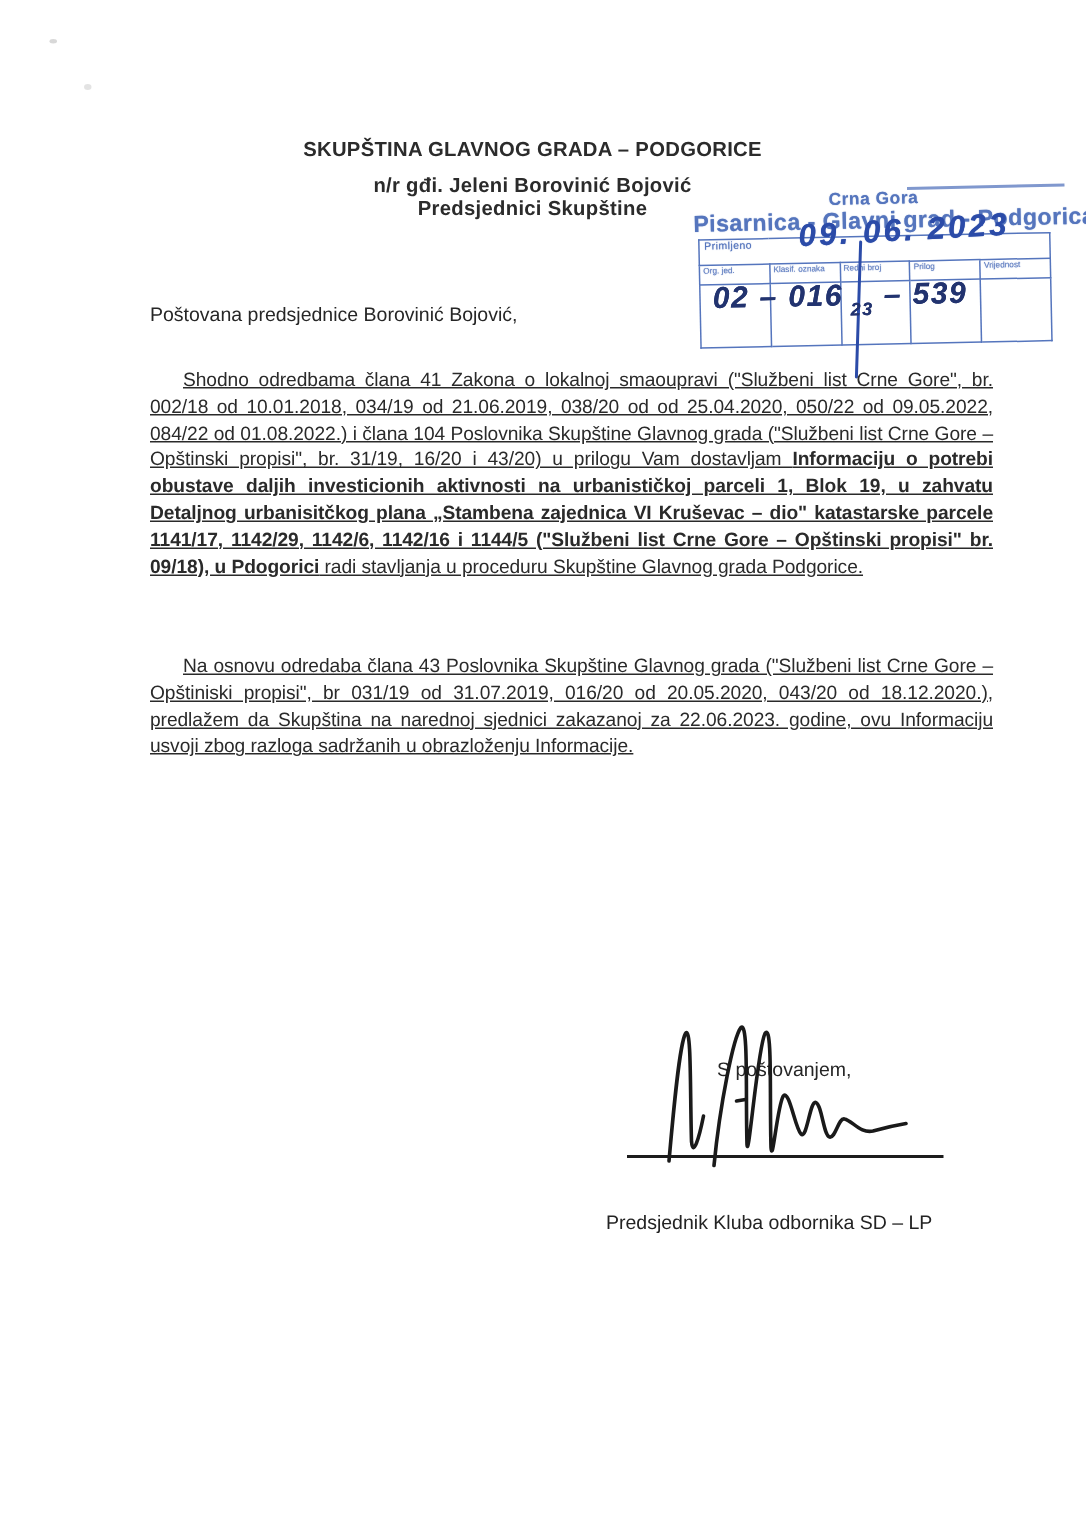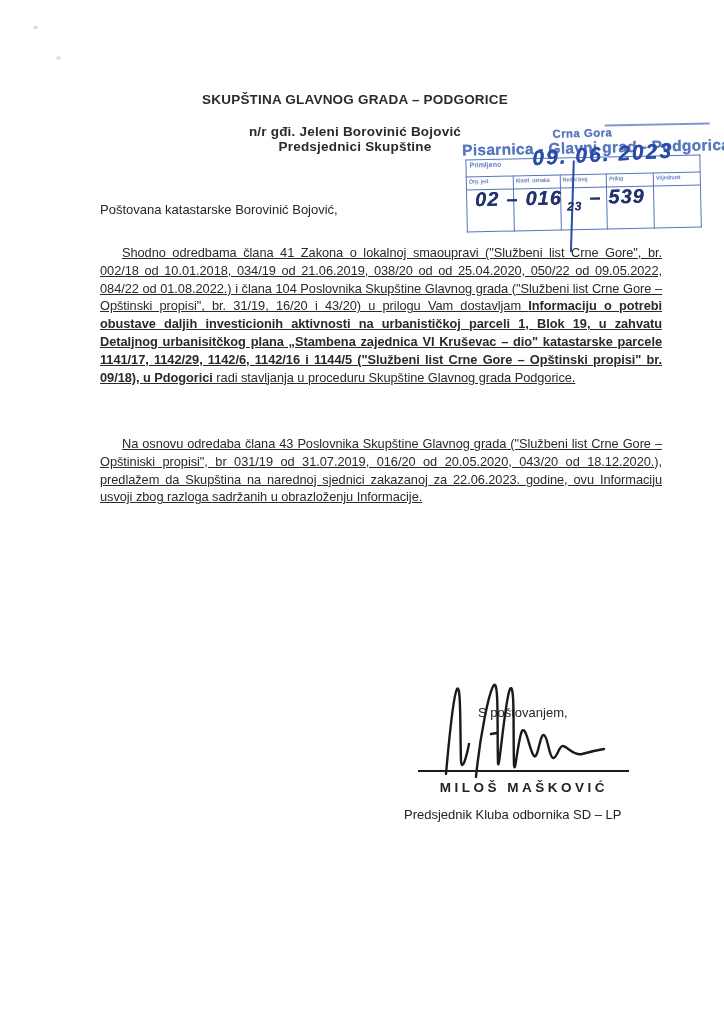--- a/index.html
+++ b/index.html
@@ -11,21 +11,21 @@
     font-family:"Liberation Sans", sans-serif;
     color:#262626;
     overflow:hidden;
   }
   
   .letter-head{
     position:absolute;left:10px;top:92px;width:690px;
     text-align:center;
   }
   .letter-head .hl{font-weight:bold;font-size:13.5px;letter-spacing:.2px;color:#2b2b2b;}
-  .letter-head .hl1{margin-bottom:17px;}
+  .letter-head .hl1{margin-bottom:9px;}
   .letter-head .hl2{margin-bottom:15px;}
   
   .speck{position:absolute;border-radius:50%;background:#c7c7c7;opacity:.7;}
   .speck1{left:33px;top:26px;width:5px;height:3px;}
   .speck2{left:56px;top:56px;width:5px;height:4px;opacity:.5;}
   
   .stamp{
     position:absolute;left:461px;top:124px;width:250px;height:130px;
     color:#5575bd;
     transform:rotate(-1.2deg);
@@ -120,33 +120,32 @@
     <div class="hentry hand">
       <span>02</span>
       <span>–</span>
       <span>016</span>
       <span class="yr">23</span>
       <span>–</span>
       <span>539</span>
     </div>
   </div>
 
-  <div class="salutation">Poštovana katastarske Borovinić Bojović,</div>
+  <div class="salutation">Poštovana predsjednice Borovinić Bojović,</div>
 
   <div class="para para1"><span>Shodno odredbama člana 41 Zakona o lokalnoj smaoupravi ("Službeni list Crne Gore", br. 002/18 od 10.01.2018, 034/19 od 21.06.2019, 038/20 od od 25.04.2020, 050/22 od 09.05.2022, 084/22 od 01.08.2022.) i člana 104 Poslovnika Skupštine Glavnog grada ("Službeni list Crne Gore – Opštinski propisi", br. 31/19, 16/20 i 43/20) u prilogu Vam dostavljam </span><span class="b">Informaciju o potrebi obustave daljih investicionih aktivnosti na urbanističkoj parceli 1, Blok 19, u zahvatu Detaljnog urbanisitčkog plana „Stambena zajednica VI Kruševac – dio" katastarske parcele 1141/17, 1142/29, 1142/6, 1142/16 i 1144/5 ("Službeni list Crne Gore – Opštinski propisi" br. 09/18), u Pdogorici</span><span> radi stavljanja u proceduru Skupštine Glavnog grada Podgorice.</span></div>
 
   <div class="para para2">Na osnovu odredaba člana 43 Poslovnika Skupštine Glavnog grada ("Službeni list Crne Gore – Opštiniski propisi", br 031/19 od 31.07.2019, 016/20 od 20.05.2020, 043/20 od 18.12.2020.), predlažem da Skupština na narednoj sjednici zakazanoj za 22.06.2023. godine, ovu Informaciju usvoji zbog razloga sadržanih u obrazloženju Informacije.</div>
 
   <div class="closing">S poštovanjem,</div>
 
   <svg class="sig-svg" width="232" height="112" viewBox="0 0 232 112">
     <g fill="none" stroke="#1a1a1a" stroke-width="2.4" stroke-linecap="round">
       <path d="M36,104 C39,70 43,26 47,19 C51,13 50,58 51,91 C52,102 56,89 59,74"></path>
       <path d="M81,64 L87,63"></path>
       <path d="M66,107 C70,66 79,21 84,15 C89,11 87,60 88,93 C89,105 95,29 100,19 C105,11 103,62 104,95 C105,107 108,69 112,61 C116,55 120,82 124,86 C128,90 130,63 134,65 C138,67 139,87 143,88 C147,89 149,75 153,76 C158,77 164,86 172,84 C179,82 188,80 194,79"></path>
     </g>
   </svg>
 
   <div class="sig-line"></div>
-  <div class="sig-name">MILOŠ MAŠKOVIĆ</div>
   <div class="sig-title">Predsjednik Kluba odbornika SD – LP</div>
 
 </div>
 
 </body></html>

